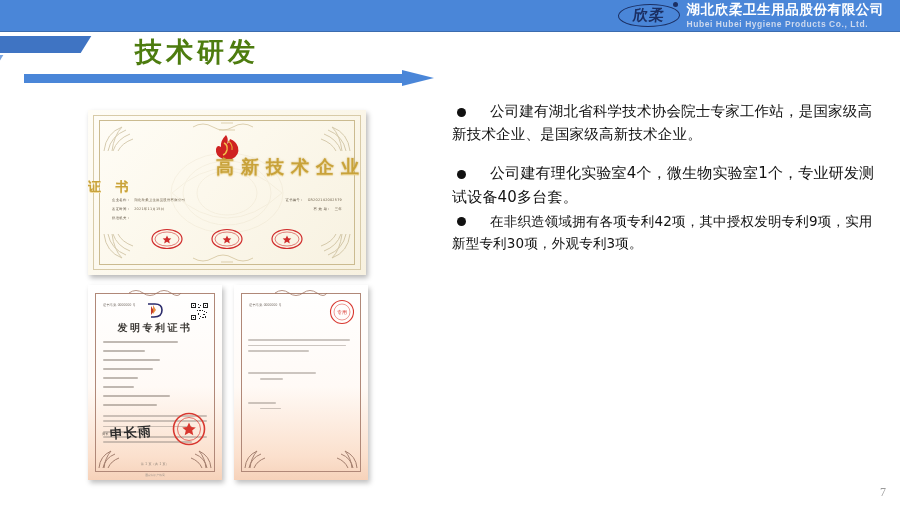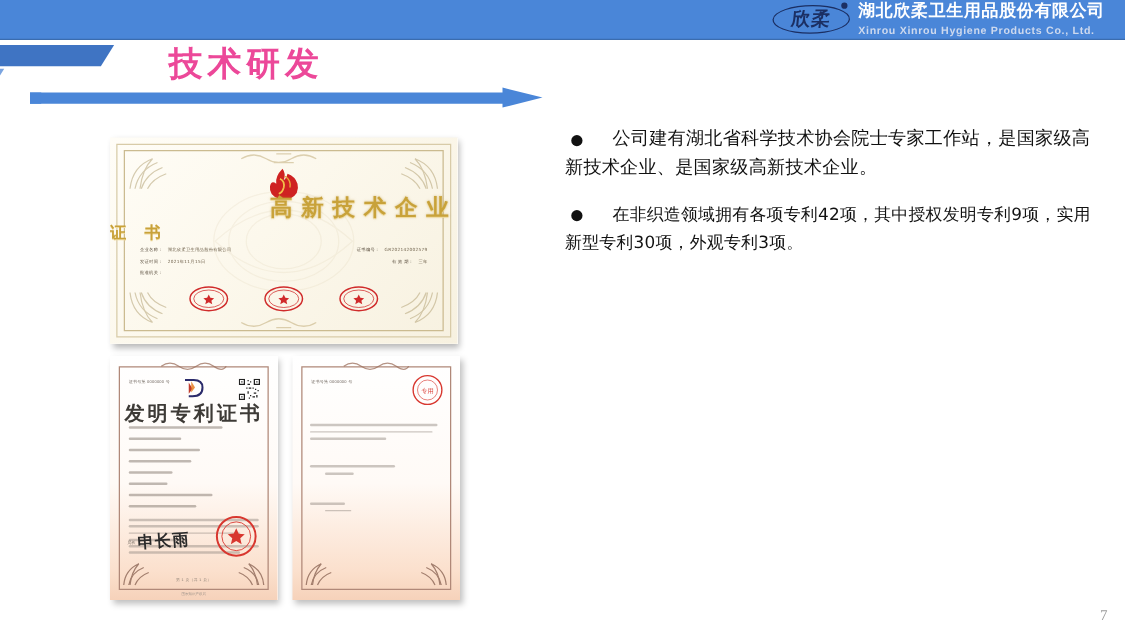--- a/index.html
+++ b/index.html
@@ -64,21 +64,21 @@
   .d7{left:134px;top:-10px;width:60px;height:45px;background:#4a86d8;}
   .d8{left:150px;top:-10px;width:22px;height:120px;background:#dce7f7;}
   .deco-white{position:absolute;left:0;top:31px;width:230px;height:69px;background:#fff;}
   .deco-b1{position:absolute;left:-34px;top:36px;width:120px;height:17px;background:#3f74c3;transform:skewX(-32deg);}
   .deco-b3{position:absolute;left:-46px;top:55px;width:40px;height:30px;background:#7ba5e0;transform:skewX(-32deg);}
 
   
   .page-title{
     position:absolute;left:135px;top:36px;
     font-family:"DejaVu Sans","Liberation Sans",sans-serif;
-    font-size:27px;font-weight:bold;color:#ec4899;
+    font-size:27px;font-weight:bold;color:#4d7c0f;
     letter-spacing:4px;line-height:1.15;
   }
 
   
   .arrow-bar{position:absolute;left:24px;top:70px;width:410px;height:17px;}
   .arrow-shaft{
     position:absolute;left:0;top:4px;width:382px;height:9px;background:#4a86d8;
   }
   .arrow-tail{
     position:absolute;left:0;top:4px;width:9px;height:9px;background:#4a86d8;
@@ -152,21 +152,21 @@
   .pat-frame{position:absolute;left:7px;top:8px;right:7px;bottom:8px;border:1px solid #b08878;}
   .pat-topbar{position:absolute;left:50%;top:3px;transform:translateX(-50%);width:56px;height:10px;opacity:.75;}
   .pat-corner{position:absolute;width:24px;height:22px;opacity:.8;}
   .pc-bl{left:9px;bottom:10px;}
   .pc-br{right:9px;bottom:10px;transform:scaleX(-1);}
   .pat-qr{position:absolute;right:14px;top:18px;width:17px;height:17px;}
   .pat-logo{position:absolute;left:50%;top:17px;transform:translateX(-50%);width:20px;height:17px;}
   .pat-title{
     position:absolute;left:0;right:0;top:38px;text-align:center;
     font-family:"DejaVu Serif","Liberation Serif",serif;
-    font-size:16px;font-weight:bold;letter-spacing:2.5px;color:#3d3a36;
+    font-size:10px;font-weight:bold;letter-spacing:2.5px;color:#3d3a36;
     line-height:1;
   }
   .pat-no{position:absolute;left:15px;top:18px;font-size:3.2px;color:#6a6159;letter-spacing:.2px;}
   .pat-lines{position:absolute;left:15px;right:15px;top:56px;}
   .pl{height:2px;background:#8d8278;opacity:.55;margin-bottom:7px;border-radius:1px;}
   .pl.w1{width:72%}.pl.w2{width:40%}.pl.w3{width:55%}.pl.w4{width:48%}
   .pl.w5{width:34%}.pl.w6{width:30%}.pl.w7{width:64%}.pl.w8{width:52%}
   .pat-para{position:absolute;left:15px;right:15px;top:130px;}
   .pp{height:1.8px;background:#9a9087;opacity:.5;margin-bottom:3.5px;border-radius:1px;}
   .pp.f{width:100%}.pp.s{width:86%}.pp.t{width:45%}
@@ -235,21 +235,21 @@
 
   <div class="header-band">
     <div class="brand">
       <div class="brand-mark">
         <span class="brand-oval"></span>
         <span class="brand-cn">欣柔</span>
         <span class="brand-dot"></span>
       </div>
       <div class="brand-text">
         <span class="brand-cn-name">湖北欣柔卫生用品股份有限公司</span>
-        <span class="brand-en-name">Xinrou Xinrou Hygiene Products Co., Ltd.</span>
+        <span class="brand-en-name">Hubei Hubei Hygiene Products Co., Ltd.</span>
       </div>
     </div>
   </div>
 
   <div class="page-title">技术研发</div>
 
   <div class="arrow-bar">
     <span class="arrow-tail"></span>
     <span class="arrow-shaft"></span>
     <span class="arrow-head"></span>
@@ -490,20 +490,24 @@
       </svg>
       <div class="pat-footnote"></div>
     </div>
   </div>
 
   <div class="bullets">
     <div class="bullet b1">
       <span class="dot"></span>
       <p>公司建有湖北省科学技术协会院士专家工作站，是国家级高新技术企业、是国家级高新技术企业。</p>
     </div>
+    <div class="bullet b3">
+      <span class="dot"></span>
+      <p>公司建有理化实验室4个，微生物实验室1个，专业研发测试设备40多台套。</p>
+    </div>
     <div class="bullet b4">
       <span class="dot"></span>
       <p>在非织造领域拥有各项专利42项，其中授权发明专利9项，实用新型专利30项，外观专利3项。</p>
     </div>
   </div>
 
   <div class="page-num">7</div>
 
 </div>
 

